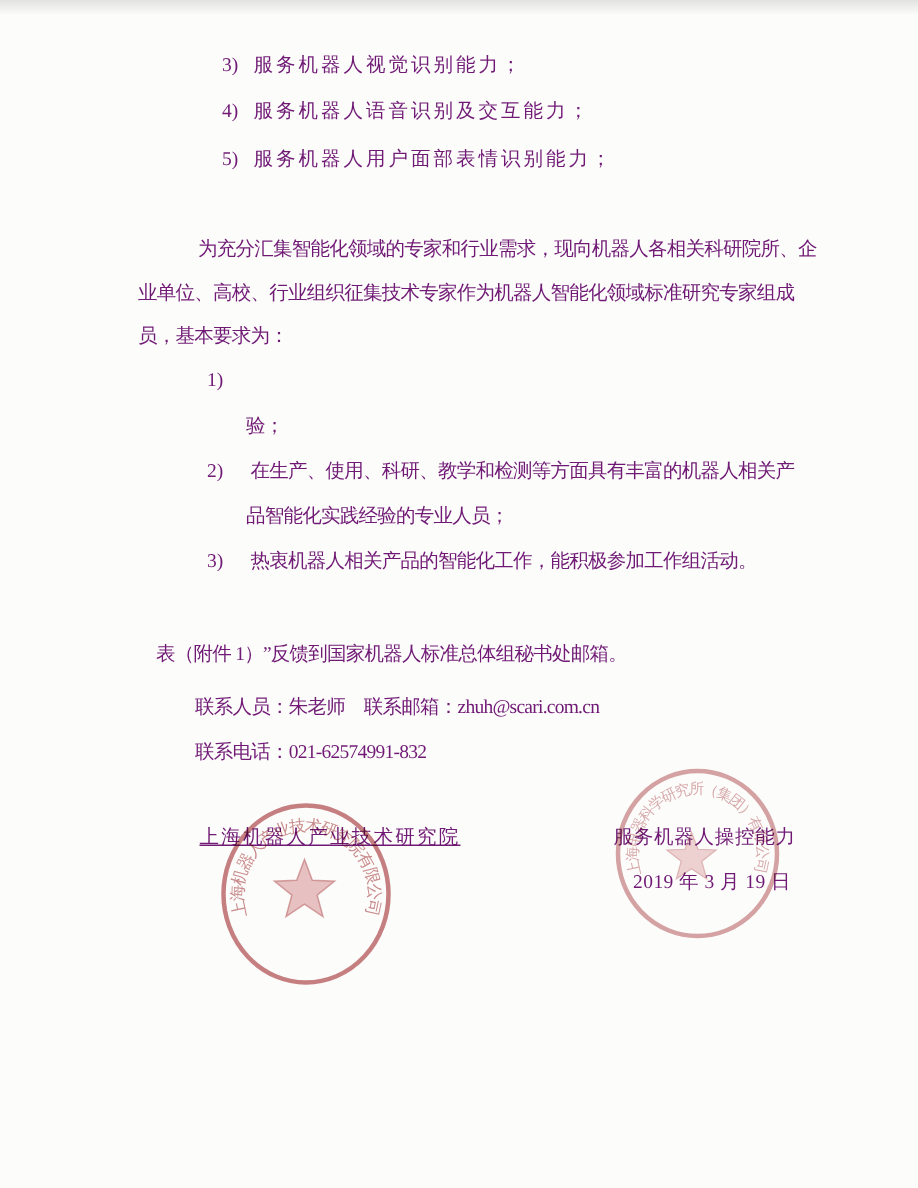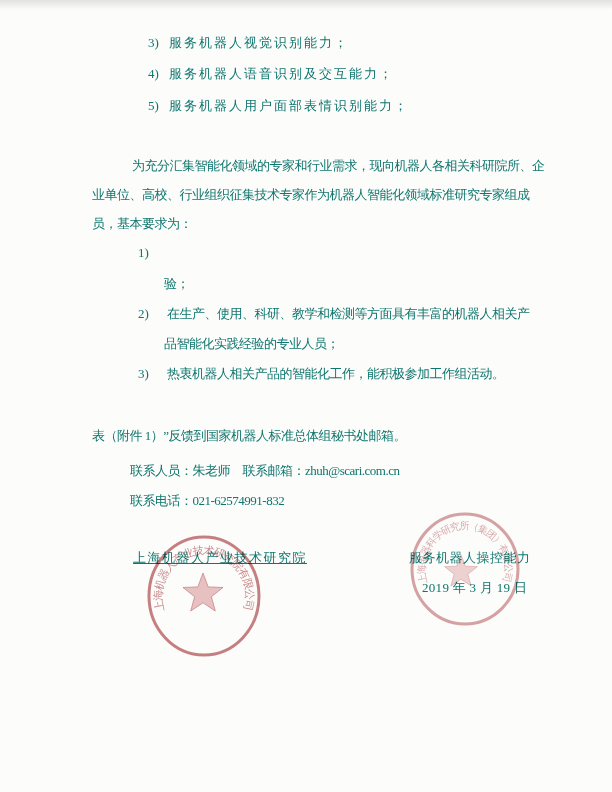--- a/index.html
+++ b/index.html
@@ -1,21 +1,21 @@
 <!DOCTYPE html>
 <html><head>
 <meta charset="utf-8">
 <style>
   html,body { margin:0; padding:0; background:#ffffff; }
   .page {
     position:relative;
     width:612px; height:792px;
     background:#fcfcfb;
     font-family:"Liberation Serif", serif;
-    color:#0f766e;
+    color:#701a75;
     overflow:hidden;
   }
   .scan-edge {
     position:absolute; top:0; left:0; right:0; height:10px;
     background:linear-gradient(#e2e2e0, rgba(255,255,255,0));
   }
   .line {
     position:absolute;
     font-size:13px;
     line-height:15px;
@@ -64,21 +64,21 @@
   <div class="line numcol" style="top:245px;left:138px">1)</div>
   <div class="line" style="top:276px;left:164px">验；</div>
 
   <div class="line numcol" style="top:306px;left:138px">2)</div>
   <div class="line" style="top:336px;left:164px">品智能化实践经验的专业人员；</div>
   <div class="line" style="top:306px;left:167px">在生产、使用、科研、教学和检测等方面具有丰富的机器人相关产</div>
 
   <div class="line numcol" style="top:366px;left:138px">3)</div>
   <div class="line" style="top:366px;left:167px">热衷机器人相关产品的智能化工作，能积极参加工作组活动。</div>
 
-  <div class="line" style="top:428px;left:92px">表（附件 1）”反馈到国家机器人标准总体组秘书处邮箱。</div>
+  <div class="line" style="top:428px;left:104px">表（附件 1）”反馈到国家机器人标准总体组秘书处邮箱。</div>
 
   <div class="line" style="top:463px;left:130px">联系人员：朱老师　联系邮箱：zhuh@scari.com.cn</div>
   <div class="line" style="top:493px;left:130px">联系电话：021-62574991-832</div>
 
   <div class="line orgline" style="top:550px;left:133px">上海机器人产业技术研究院</div>
   <div class="line orgline2" style="top:550px;left:409px">服务机器人操控能力</div>
   <div class="line dateline" style="top:580px;left:422px">2019 年 3 月 19 日</div>
 
   <svg class="seal seal-left" style="left:146px;top:534px" width="118" height="126" viewBox="0 0 118 126">
     <ellipse class="ring" cx="58" cy="62" rx="55" ry="59"></ellipse>

